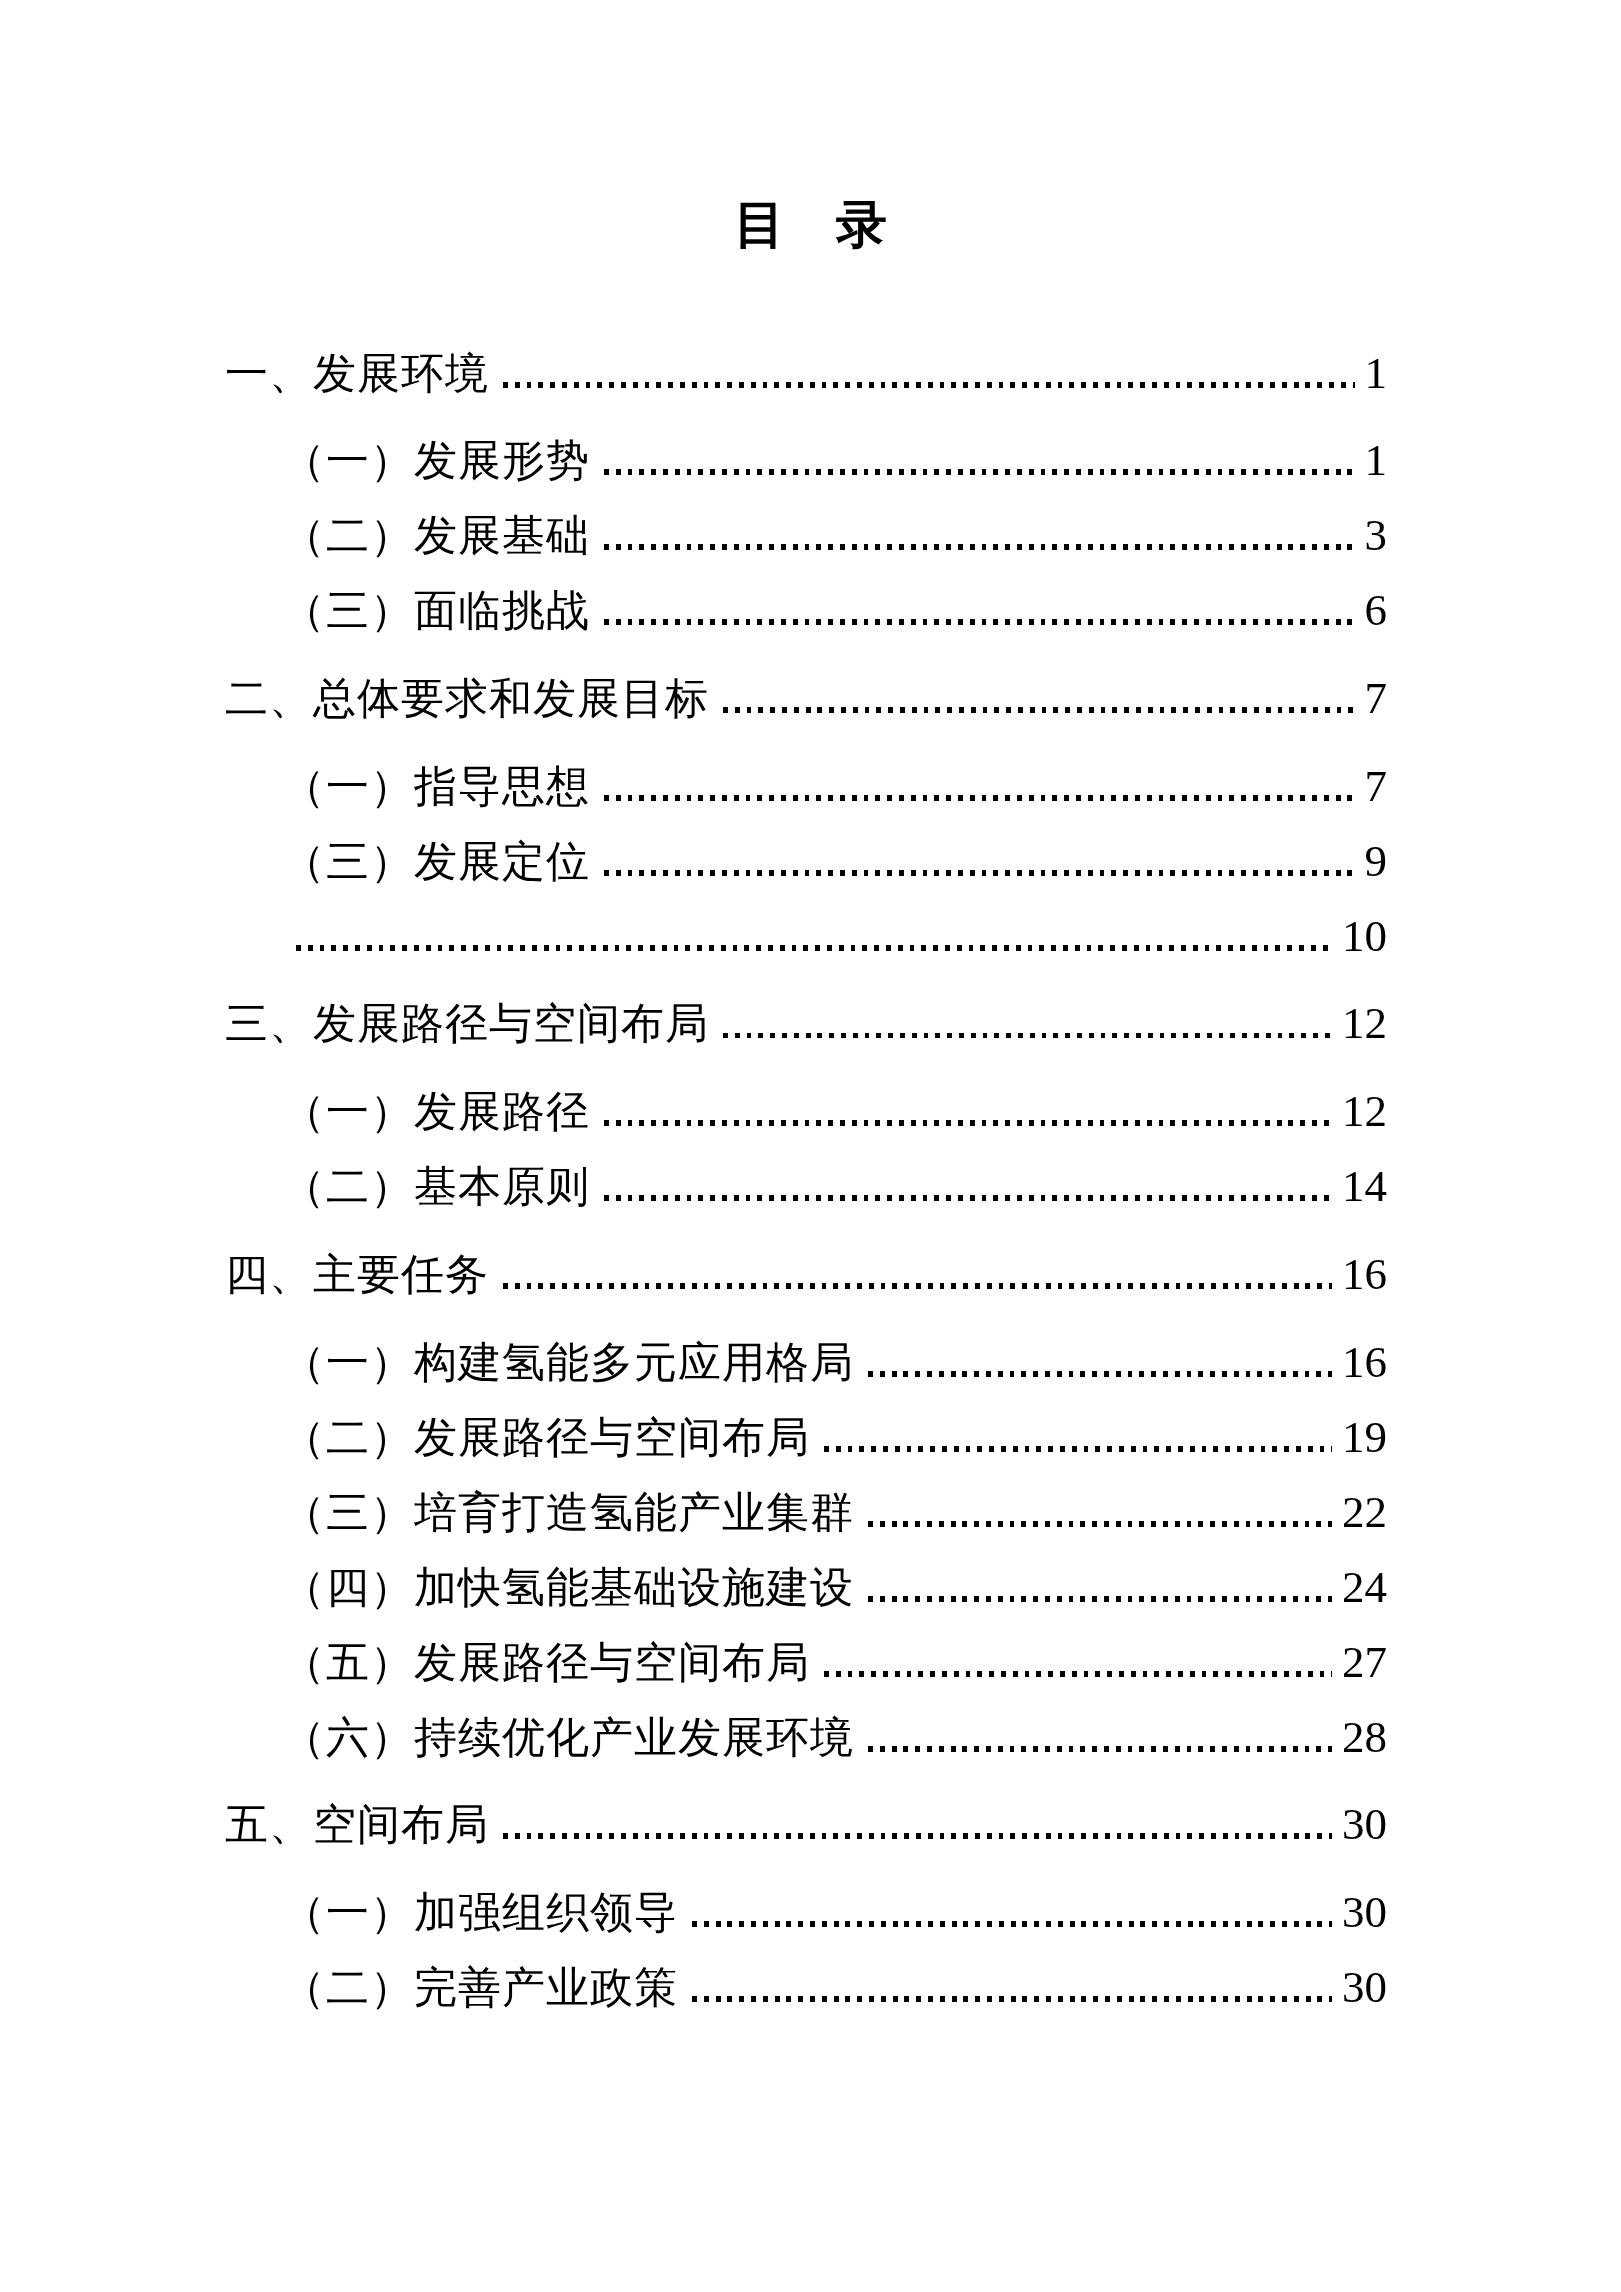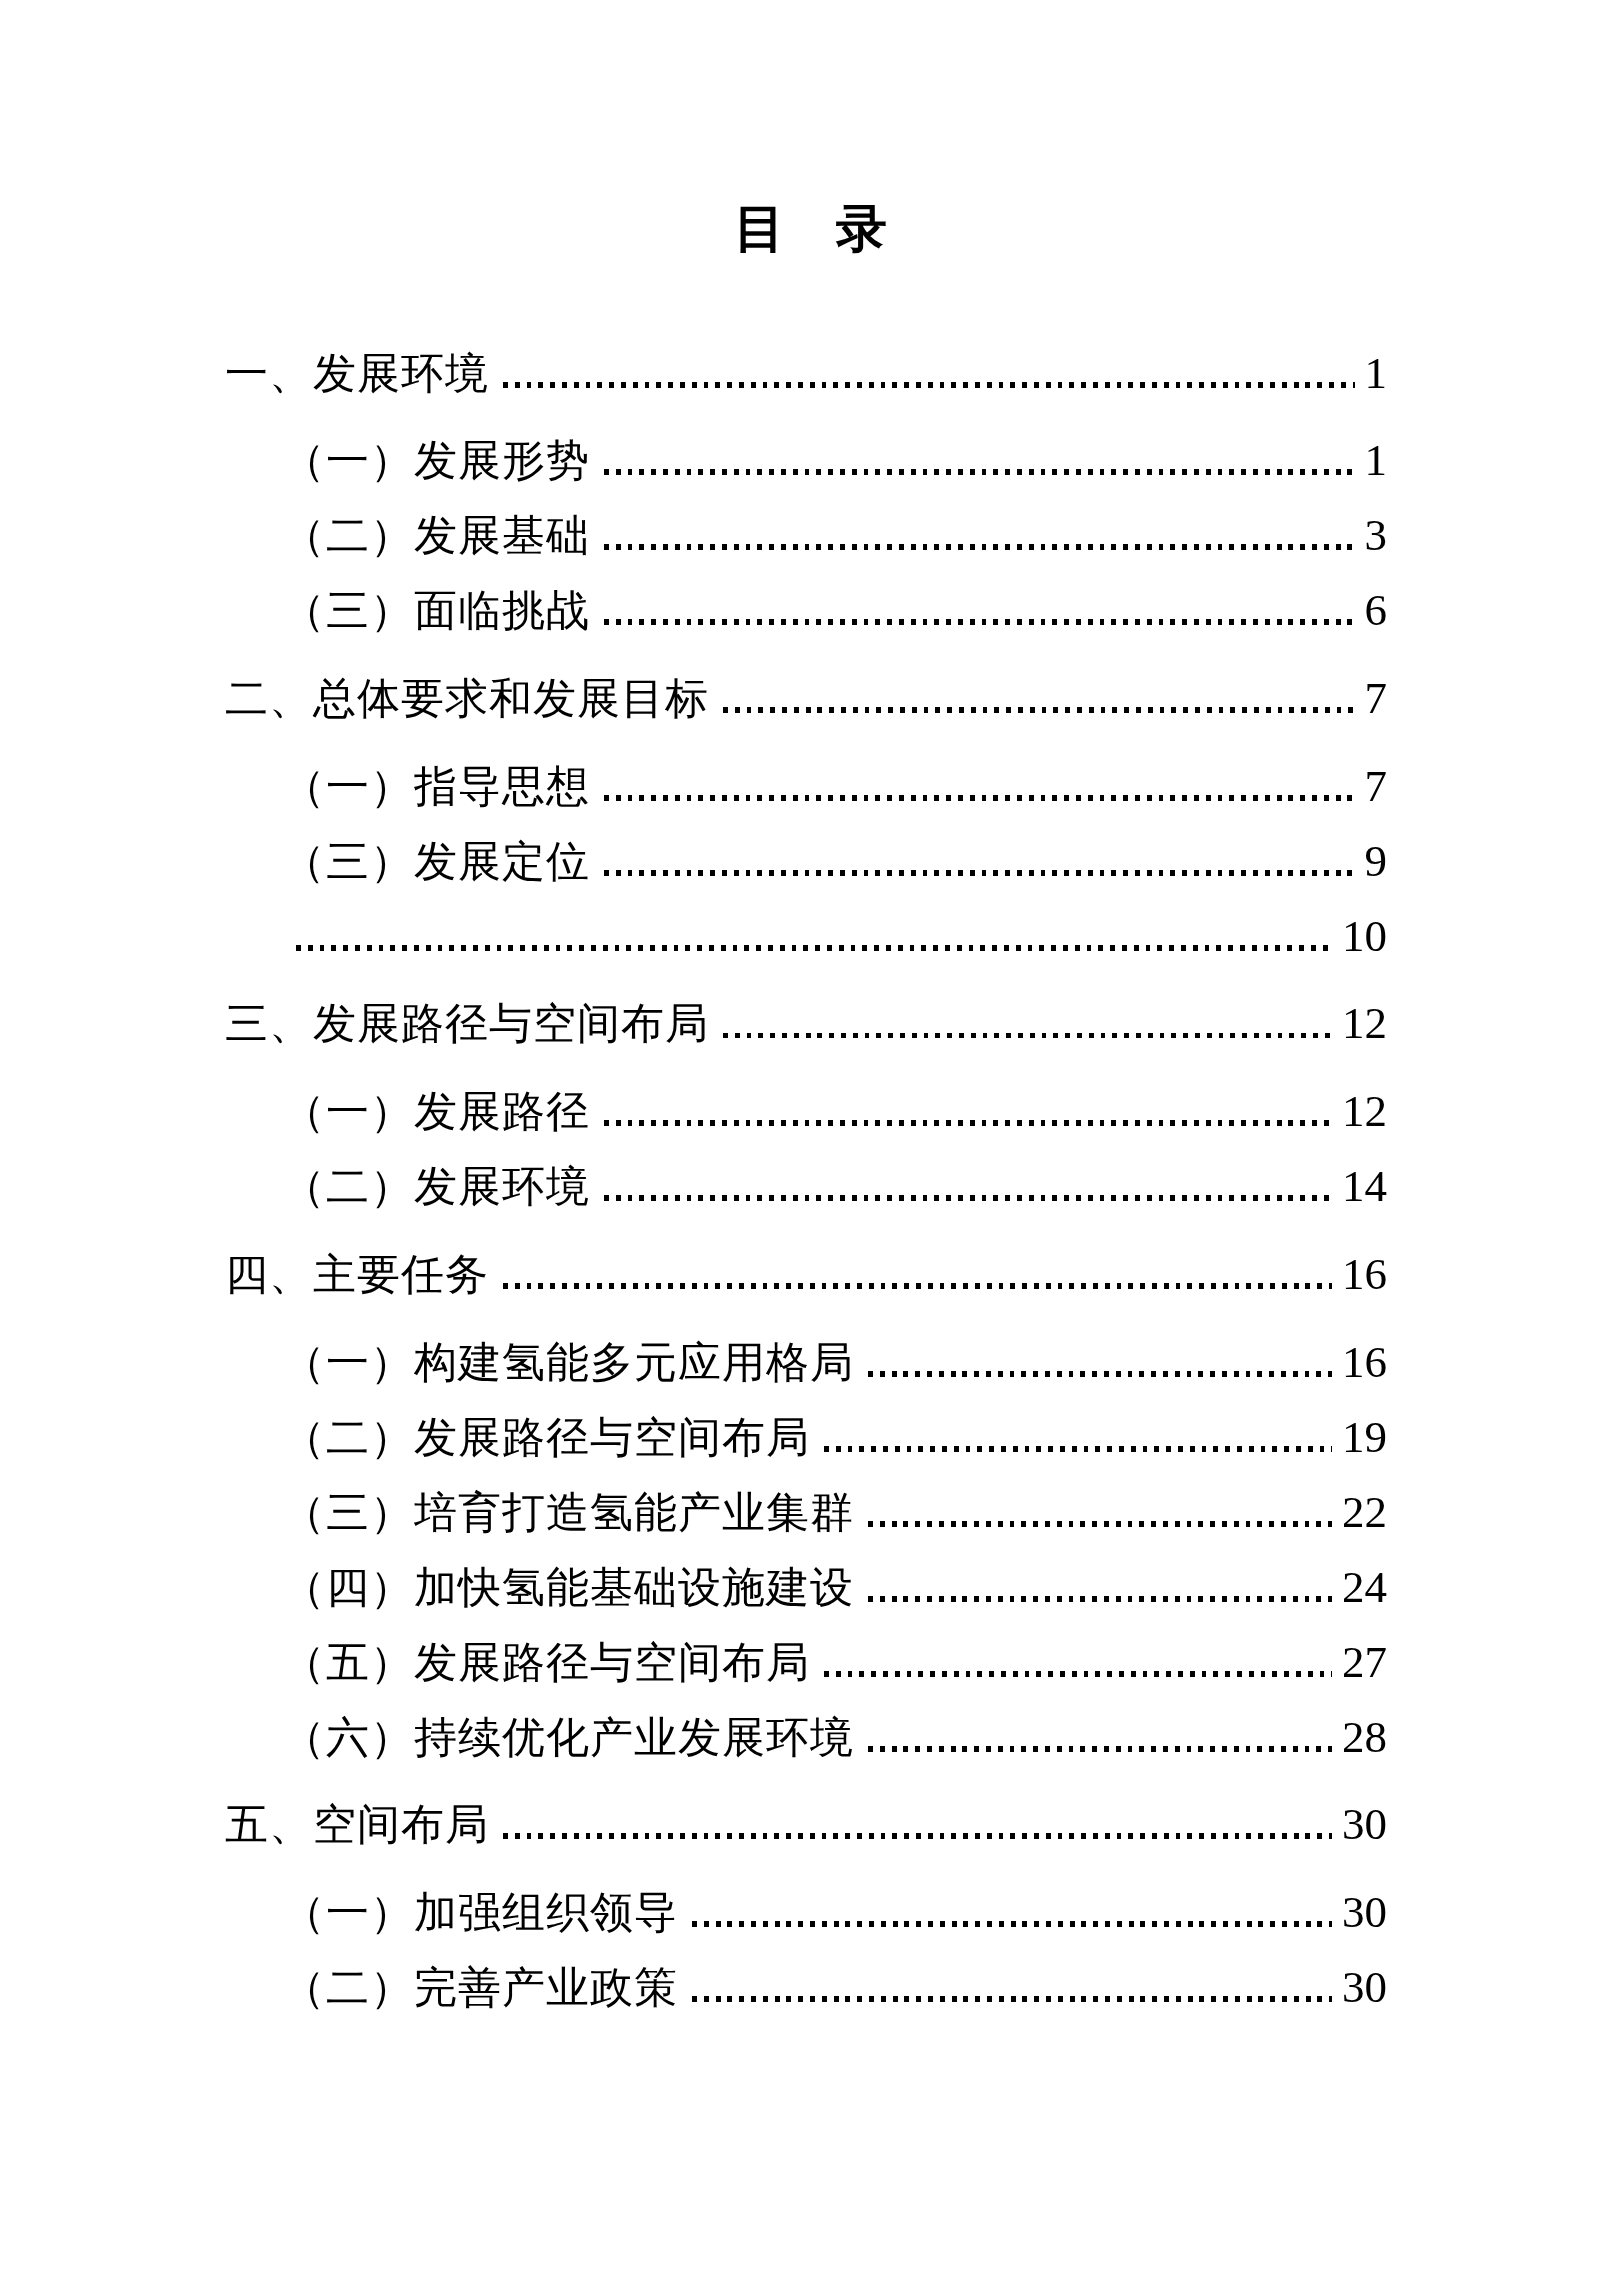--- a/index.html
+++ b/index.html
@@ -16,21 +16,21 @@
     font-family: "Liberation Serif", "DejaVu Serif", serif;
     overflow: hidden;
   }
   .doc-title {
     position: absolute;
     top: 192px;
     left: 0;
     width: 100%;
     margin: 0;
     text-align: center;
-    font-family: Liberation Sans, sans-serif;
+    font-family: Liberation Mono, monospace;
     font-size: 51px;
     line-height: 73px;
     font-weight: 700;
     color: #000000;
   }
   .toc-list {
     position: absolute;
     top: 323px;
     left: 225px;
     right: 234px;
@@ -135,21 +135,21 @@
     <span class="toc-page">12</span>
   </div>
 
   <div class="toc-entry level-2">
     <span class="toc-label">（一）发展路径</span>
     <span class="toc-dots"></span>
     <span class="toc-page">12</span>
   </div>
 
   <div class="toc-entry level-2">
-    <span class="toc-label">（二）发展环境</span>
+    <span class="toc-label">（二）基本原则</span>
     <span class="toc-dots"></span>
     <span class="toc-page">14</span>
   </div>
 
   <div class="toc-entry level-1">
     <span class="toc-label">四、主要任务</span>
     <span class="toc-dots"></span>
     <span class="toc-page">16</span>
   </div>
 

